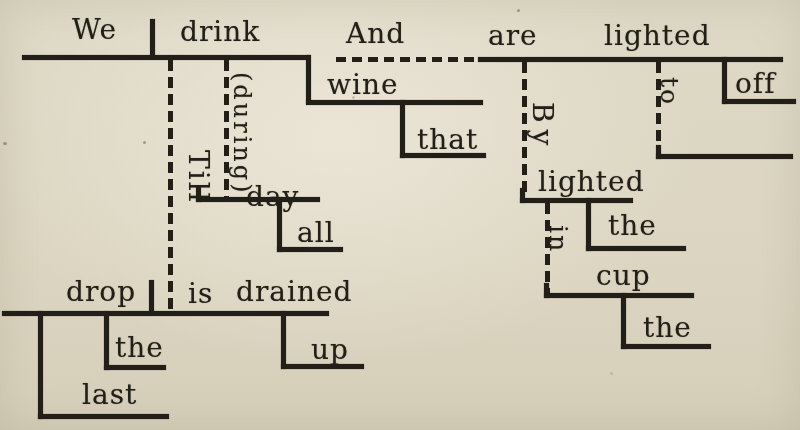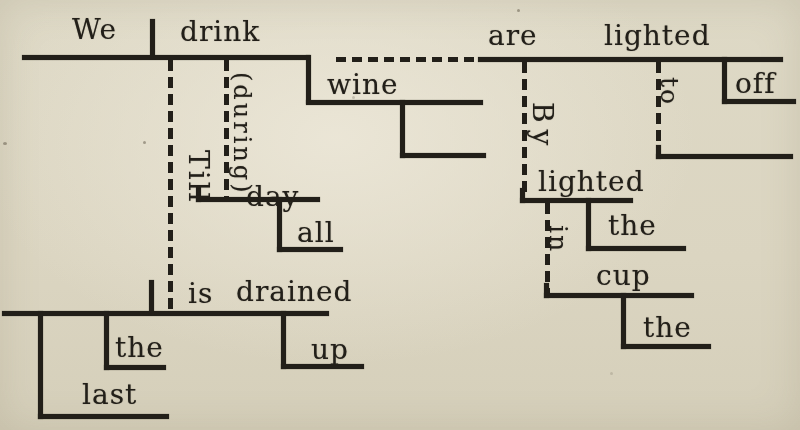--- a/index.html
+++ b/index.html
@@ -65,31 +65,33 @@
   <div class="ln" style="left:22px;top:55px;width:288px;height:5px"></div>
   <div class="ln" style="left:150px;top:19px;width:5px;height:40px"></div>
   <span class="w" style="left:72px;top:16px">We</span>
   <span class="w" style="left:180px;top:18px">drink</span>
 
   <div class="ln" style="left:306px;top:55px;width:5px;height:49px"></div>
   <div class="ln" style="left:306px;top:100px;width:177px;height:5px"></div>
   <span class="w" style="left:327px;top:71px">wine</span>
   <div class="ln" style="left:400px;top:100px;width:5px;height:58px"></div>
   <div class="ln" style="left:400px;top:153px;width:86px;height:5px"></div>
+  <span class="w" style="left:417px;top:126px">that</span>
 
   <div class="dv" style="left:224px;top:60px;height:137px"></div>
   <span class="vw" style="left:254px;top:72px;font-size:24px;letter-spacing:3px">(during)</span>
   <div class="ln" style="left:196px;top:186px;width:5px;height:16px"></div>
   <div class="ln" style="left:196px;top:197px;width:124px;height:5px"></div>
   <span class="w" style="left:246px;top:183px">day</span>
   <div class="ln" style="left:277px;top:197px;width:5px;height:55px"></div>
   <div class="ln" style="left:277px;top:247px;width:66px;height:5px"></div>
   <span class="w" style="left:297px;top:219px">all</span>
 
   <div class="dh" style="left:336px;top:57px;width:142px"></div>
+  <span class="w" style="left:346px;top:20px">And</span>
 
   <div class="ln" style="left:478px;top:57px;width:305px;height:5px"></div>
   <span class="w" style="left:604px;top:22px">lighted</span>
   <span class="w" style="left:488px;top:22px">are</span>
 
   <div class="ln" style="left:722px;top:57px;width:5px;height:47px"></div>
   <div class="ln" style="left:722px;top:99px;width:74px;height:5px"></div>
   <span class="w" style="left:735px;top:70px">off</span>
 
   <div class="dv" style="left:656px;top:62px;height:92px"></div>
@@ -113,20 +115,21 @@
   <span class="w" style="left:596px;top:262px">cup</span>
   <div class="ln" style="left:621px;top:293px;width:5px;height:56px"></div>
   <div class="ln" style="left:621px;top:344px;width:90px;height:5px"></div>
   <span class="w" style="left:643px;top:314px">the</span>
 
   <div class="dv" style="left:168px;top:60px;height:251px"></div>
   <span class="vw" style="left:212px;top:150px;letter-spacing:2px">Till</span>
 
   <div class="ln" style="left:2px;top:311px;width:327px;height:5px"></div>
   <div class="ln" style="left:149px;top:280px;width:5px;height:34px"></div>
+  <span class="w" style="left:66px;top:278px">drop</span>
   <span class="w" style="left:188px;top:280px">is</span>
   <span class="w" style="left:236px;top:278px">drained</span>
 
   <div class="ln" style="left:104px;top:311px;width:5px;height:59px"></div>
   <div class="ln" style="left:104px;top:365px;width:62px;height:5px"></div>
   <span class="w" style="left:115px;top:334px">the</span>
   <div class="ln" style="left:38px;top:311px;width:5px;height:108px"></div>
   <div class="ln" style="left:38px;top:414px;width:131px;height:5px"></div>
   <span class="w" style="left:82px;top:381px">last</span>
 

